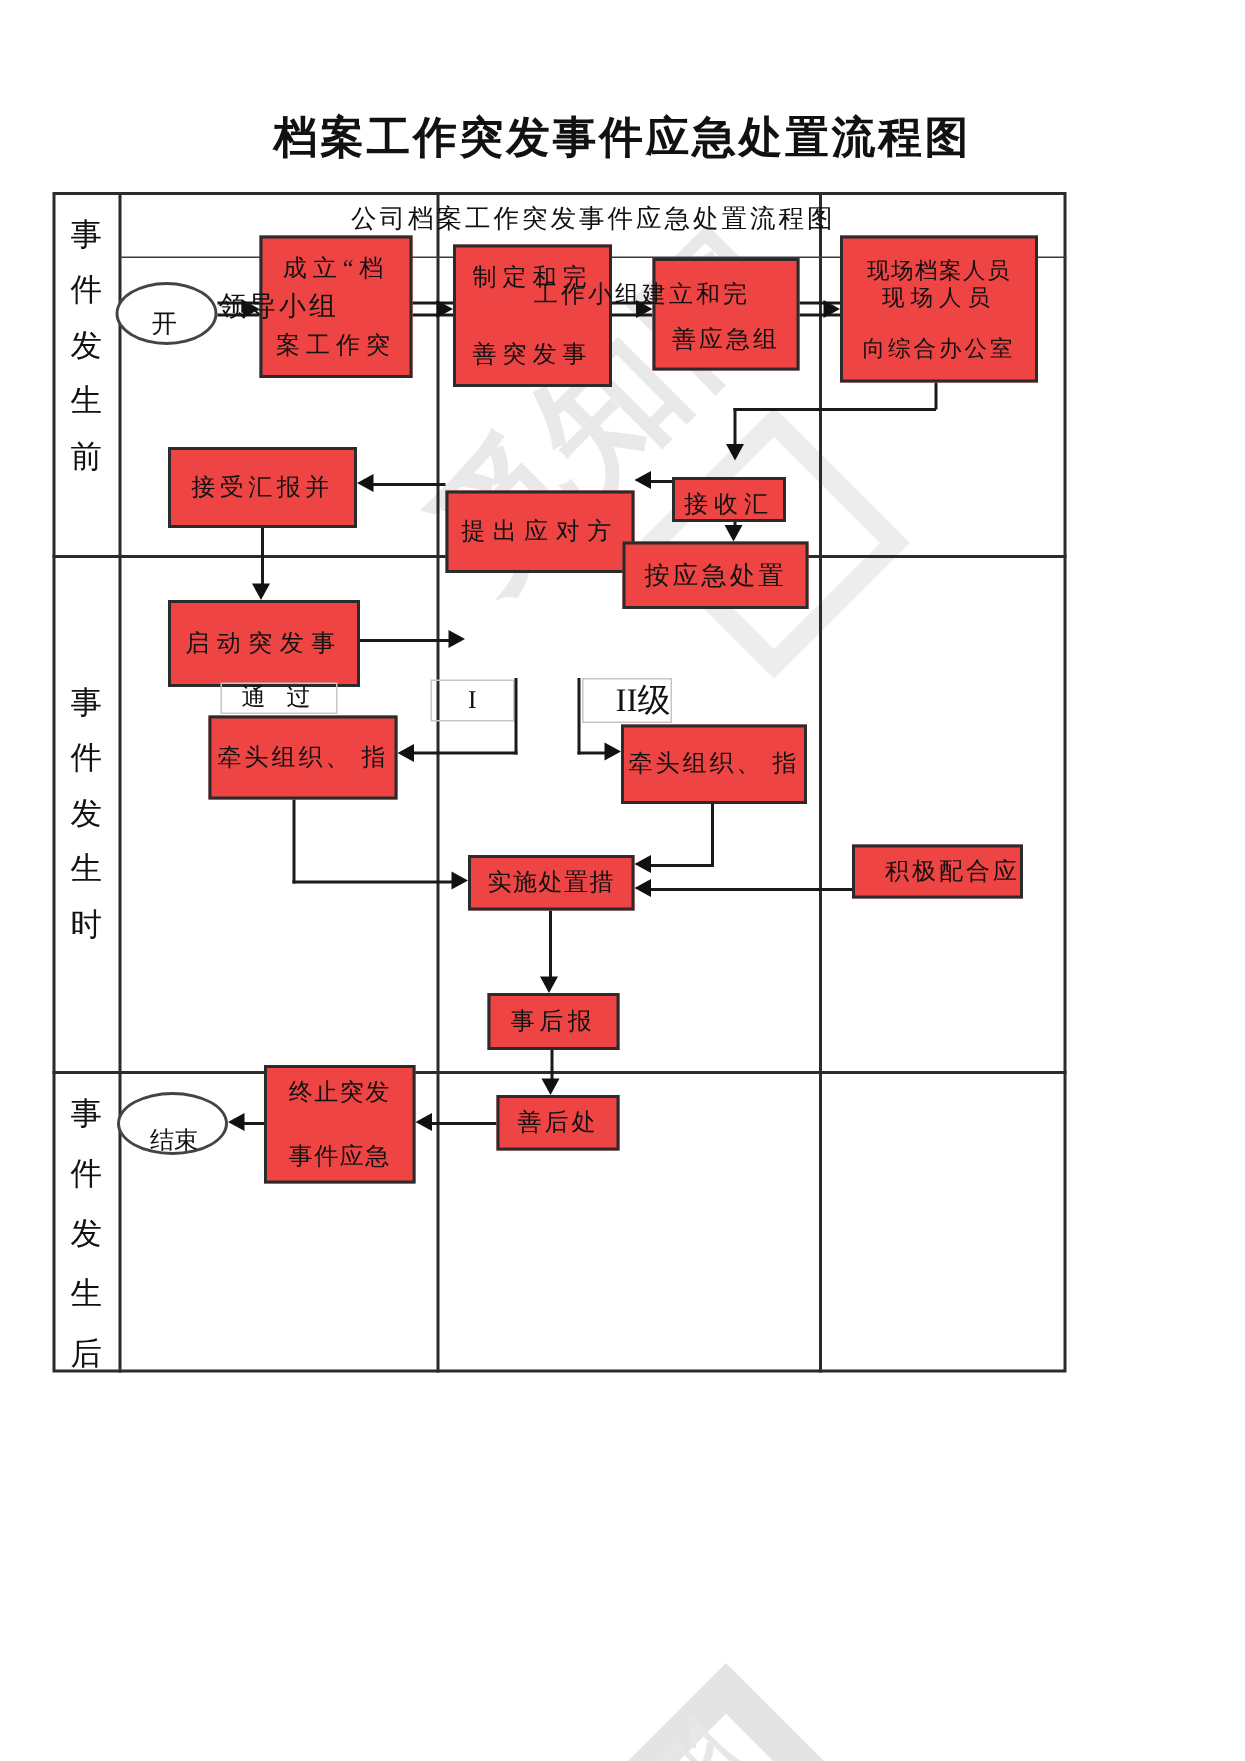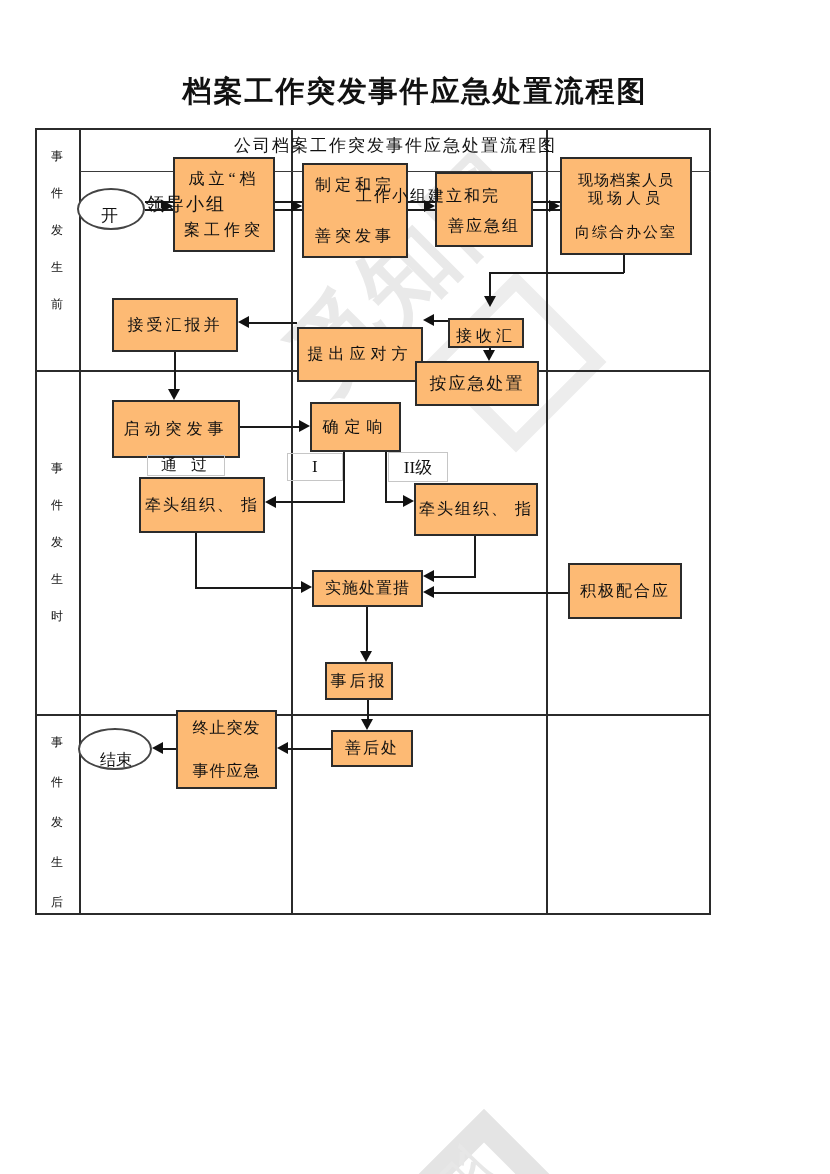--- a/index.html
+++ b/index.html
@@ -9,24 +9,24 @@
          font-size:29px;font-weight:bold;letter-spacing:2px;z-index:6;}
   .tbl-header{position:absolute;left:80px;top:134px;width:631px;text-align:center;
          font-size:17px;letter-spacing:2px;z-index:2;}
   
   .outer{position:absolute;left:35px;top:128px;width:676px;height:787px;
          border:2px solid #2b2b2b;box-sizing:border-box;z-index:1;}
   .vl{position:absolute;width:2px;background:#2b2b2b;z-index:1;}
   .hl{position:absolute;height:2px;background:#2b2b2b;z-index:1;}
   .hl.thin{height:1px;background:#3a3a3a;}
   
-  .lane{position:absolute;left:47px;width:20px;font-size:12px;line-height:37px;
+  .lane{position:absolute;left:47px;width:20px;font-size:21px;line-height:37px;
         text-align:center;word-break:break-all;z-index:2;}
   
-  .box{position:absolute;border:2px solid #2b2b2b;background:#fdba74;box-sizing:border-box;
+  .box{position:absolute;border:2px solid #2b2b2b;background:#ef4444;box-sizing:border-box;
        display:flex;flex-direction:column;align-items:center;justify-content:center;
        font-size:16px;z-index:3;text-align:center;}
   .ellipse{position:absolute;border:2px solid #444;border-radius:50%;background:#fff;
        box-sizing:border-box;z-index:3;}
   .ellipse .t{position:absolute;font-size:17px;}
   .lite{position:absolute;border:1px solid #c6c6c6;box-sizing:border-box;z-index:4;
         display:flex;align-items:center;font-size:16px;}
   .overlay-text{position:absolute;z-index:6;font-size:16px;white-space:nowrap;}
   
   .fl{position:absolute;background:#1a1a1a;z-index:2;}
@@ -122,33 +122,30 @@
   <div class="fl v" style="left:489px;top:336px;height:16px;"></div>
   <div class="tr d" style="left:483px;top:350px;"></div>
   <div class="fl h" style="left:248px;top:322px;width:49px;"></div>
   <div class="tr l" style="left:238px;top:316px;"></div>
   <div class="fl v" style="left:174px;top:352px;height:38px;"></div>
   <div class="tr d" style="left:168px;top:389px;"></div>
 
   <div class="box" style="left:112px;top:400px;width:128px;height:58px;letter-spacing:5px;">
     <span>启动突发事</span>
   </div>
-  <div class="box" style="left:310px;top:402px;width:91px;height:50px;letter-spacing:6px;">
-    <span>确定响</span>
-  </div>
   <div class="fl h" style="left:240px;top:426px;width:60px;"></div>
   <div class="tr r" style="left:299px;top:420px;"></div>
 
   <div class="lite" style="left:147px;top:455px;width:78px;height:21px;justify-content:center;letter-spacing:14px;padding-left:10px;">
     <span>通过</span>
   </div>
   <div class="lite" style="left:287px;top:453px;width:56px;height:28px;font-size:17px;padding-left:24px;z-index:1;">
     <span>I</span>
   </div>
-  <div class="lite" style="left:388px;top:452px;width:60px;height:30px;font-size:17px;justify-content:center;">
+  <div class="lite" style="left:388px;top:452px;width:60px;height:30px;font-size:22px;justify-content:flex-end;">
     <span>II级</span>
   </div>
 
   <div class="fl v" style="left:343px;top:452px;height:51px;"></div>
   <div class="fl h" style="left:275px;top:501px;width:70px;"></div>
   <div class="tr l" style="left:265px;top:496px;"></div>
   <div class="fl v" style="left:385px;top:452px;height:51px;"></div>
   <div class="fl h" style="left:385px;top:501px;width:19px;"></div>
   <div class="tr r" style="left:403px;top:495px;"></div>
 
@@ -164,27 +161,27 @@
   <div class="tr r" style="left:301px;top:581px;"></div>
   <div class="fl v" style="left:474px;top:536px;height:42px;"></div>
   <div class="fl h" style="left:433px;top:576px;width:43px;"></div>
   <div class="tr l" style="left:423px;top:570px;"></div>
   <div class="fl h" style="left:433px;top:592px;width:135px;"></div>
   <div class="tr l" style="left:423px;top:586px;"></div>
 
   <div class="box" style="left:312px;top:570px;width:111px;height:37px;letter-spacing:1px;">
     <span>实施处置措</span>
   </div>
-  <div class="box" style="left:568px;top:563px;width:114px;height:56px;letter-spacing:2px;">
+  <div class="box" style="left:568px;top:563px;width:114px;height:36px;letter-spacing:2px;align-items:flex-end;">
     <span>积极配合应</span>
   </div>
 
   <div class="fl v" style="left:366px;top:607px;height:46px;"></div>
   <div class="tr d" style="left:360px;top:651px;"></div>
-  <div class="box" style="left:325px;top:662px;width:68px;height:38px;letter-spacing:3px;">
+  <div class="box" style="left:325px;top:662px;width:88px;height:38px;letter-spacing:3px;">
     <span>事后报</span>
   </div>
 
   <div class="fl v" style="left:367px;top:700px;height:21px;"></div>
   <div class="tr d" style="left:361px;top:719px;"></div>
   <div class="box" style="left:331px;top:730px;width:82px;height:37px;letter-spacing:2px;">
     <span>善后处</span>
   </div>
   <div class="fl h" style="left:287px;top:748px;width:44px;"></div>
   <div class="tr l" style="left:277px;top:742px;"></div>

